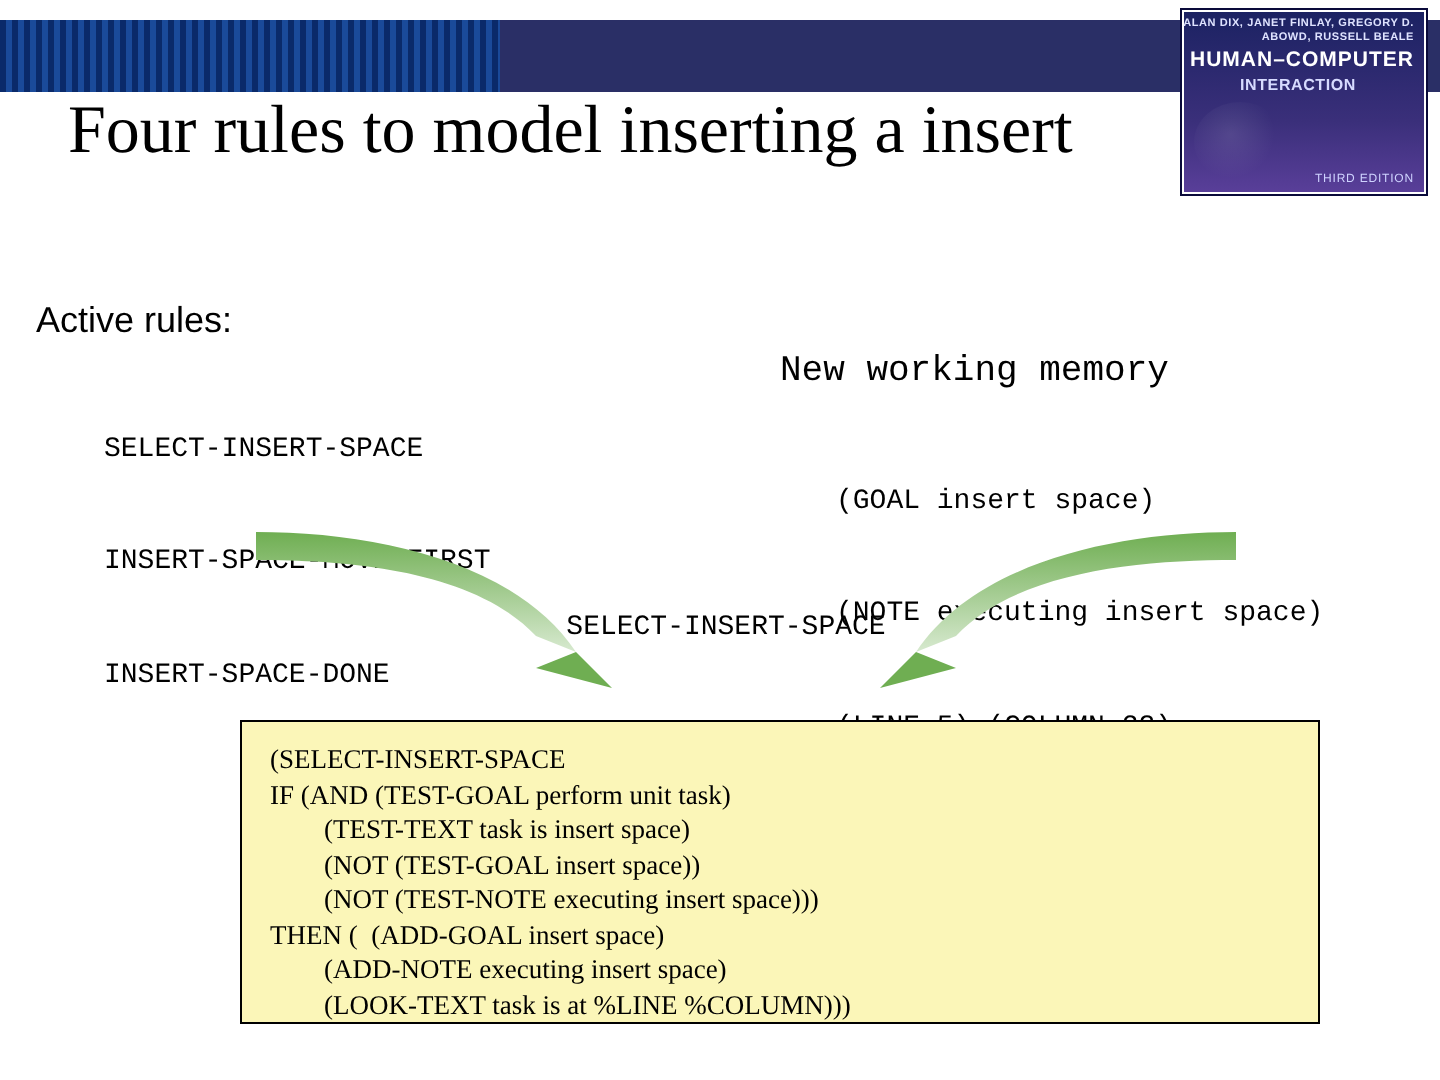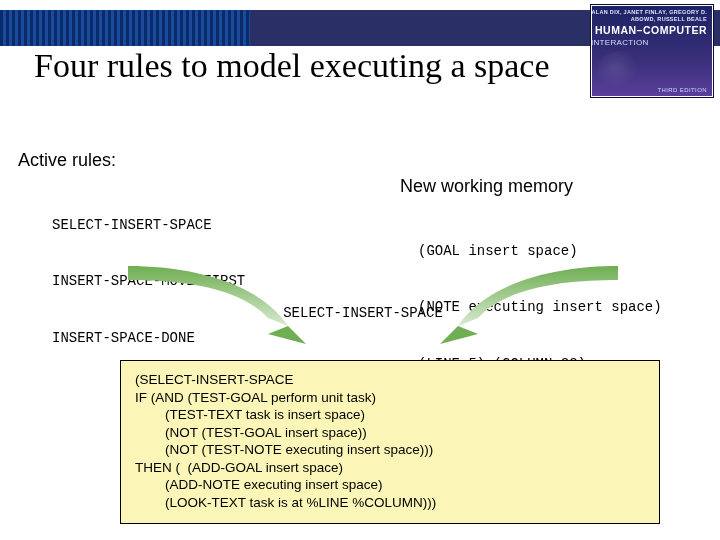--- a/index.html
+++ b/index.html
@@ -29,22 +29,22 @@
   .book-authors{
     font-size:5.5px;letter-spacing:.3px;text-align:right;
     padding:4px 6px 0 0;color:#dfe3ff;line-height:1.2;
     font-weight:600;
   }
   .book-title{
     font-size:10.5px;font-weight:800;letter-spacing:.5px;
     text-align:right;padding:3px 6px 0 0;line-height:1.05;
   }
   .book-sub{
-    font-size:8px;font-weight:400;letter-spacing:.3px;
-    text-align:left;padding:2px 6px 0 0;color:#d7dbff;
+    font-size:8px;font-weight:700;letter-spacing:.3px;
+    text-align:center;padding:2px 6px 0 0;color:#d7dbff;
   }
   .book-ed{
     position:absolute;bottom:4px;right:6px;font-size:6px;
     color:#cfd3ff;letter-spacing:.4px;
   }
   .book-swirl{
     position:absolute;left:6px;bottom:6px;width:46px;height:40px;
     border-radius:50%;
     background:radial-gradient(circle at 40% 40%,rgba(255,255,255,.25),rgba(255,255,255,0) 60%);
     opacity:.4;
@@ -60,62 +60,62 @@
     position:absolute;left:18px;top:150px;
     font-family:Liberation Sans, sans-serif;font-size:18px;
   }
   .rules-list{
     position:absolute;left:52px;top:178px;
     font-family:"Courier New",monospace;font-size:14px;line-height:1.35;
     white-space:pre;
   }
   
   .nwm-title{
-    position:absolute;left:400px;top:176px;
-    font-family:Liberation Sans, sans-serif;font-size:18px;
+    position:absolute;left:390px;top:176px;
+    font-family:Liberation Mono, monospace;font-size:18px;
   }
   .nwm-body{
     position:absolute;left:418px;top:204px;
     font-family:"Courier New",monospace;font-size:14px;line-height:1.35;
     white-space:pre;
   }
   
   .arrow-left{position:absolute;left:118px;top:256px;width:190px;height:90px}
   .arrow-right{position:absolute;left:438px;top:256px;width:190px;height:90px}
   
   .caption{
     position:absolute;left:248px;top:304px;width:230px;
     text-align:center;font-family:Arial,Helvetica,sans-serif;
     font-size:14px;line-height:1.25;
   }
   .caption .mono{font-family:"Courier New",monospace}
   
   .rule-box{
     position:absolute;left:120px;top:360px;width:510px;
     background:#fbf6b8;border:1px solid #000;
-    padding:10px 14px 12px;
-    font-family:Liberation Sans, sans-serif;font-size:13.5px;line-height:1.3;
+    padding:10px 14px 0;
+    font-family:Liberation Serif, serif;font-size:13.5px;line-height:1.3;
     white-space:pre;
   }
 </style>
 </head>
 <body>
 
 <div class="banner"></div>
 <div class="banner-tex"></div>
 <div class="book-cover">
   <div class="book-authors">ALAN DIX, JANET FINLAY,
 GREGORY D. ABOWD, RUSSELL BEALE</div>
   <div class="book-title">HUMAN–COMPUTER</div>
   <div class="book-sub">INTERACTION</div>
   <div class="book-ed">THIRD EDITION</div>
   <div class="book-swirl"></div>
 </div>
 
-<div class="slide-title">Four rules to model executing a space</div>
+<div class="slide-title">Four rules to model inserting a insert</div>
 
 <div class="active-label">Active rules:</div>
 <div class="rules-list">
   <div>SELECT-INSERT-SPACE</div>
   <div>INSERT-SPACE-MOVE-FIRST</div>
   <div>INSERT-SPACE-DONE</div>
 </div>
 
 <div class="nwm-title">New  working memory</div>
 <div class="nwm-body">

